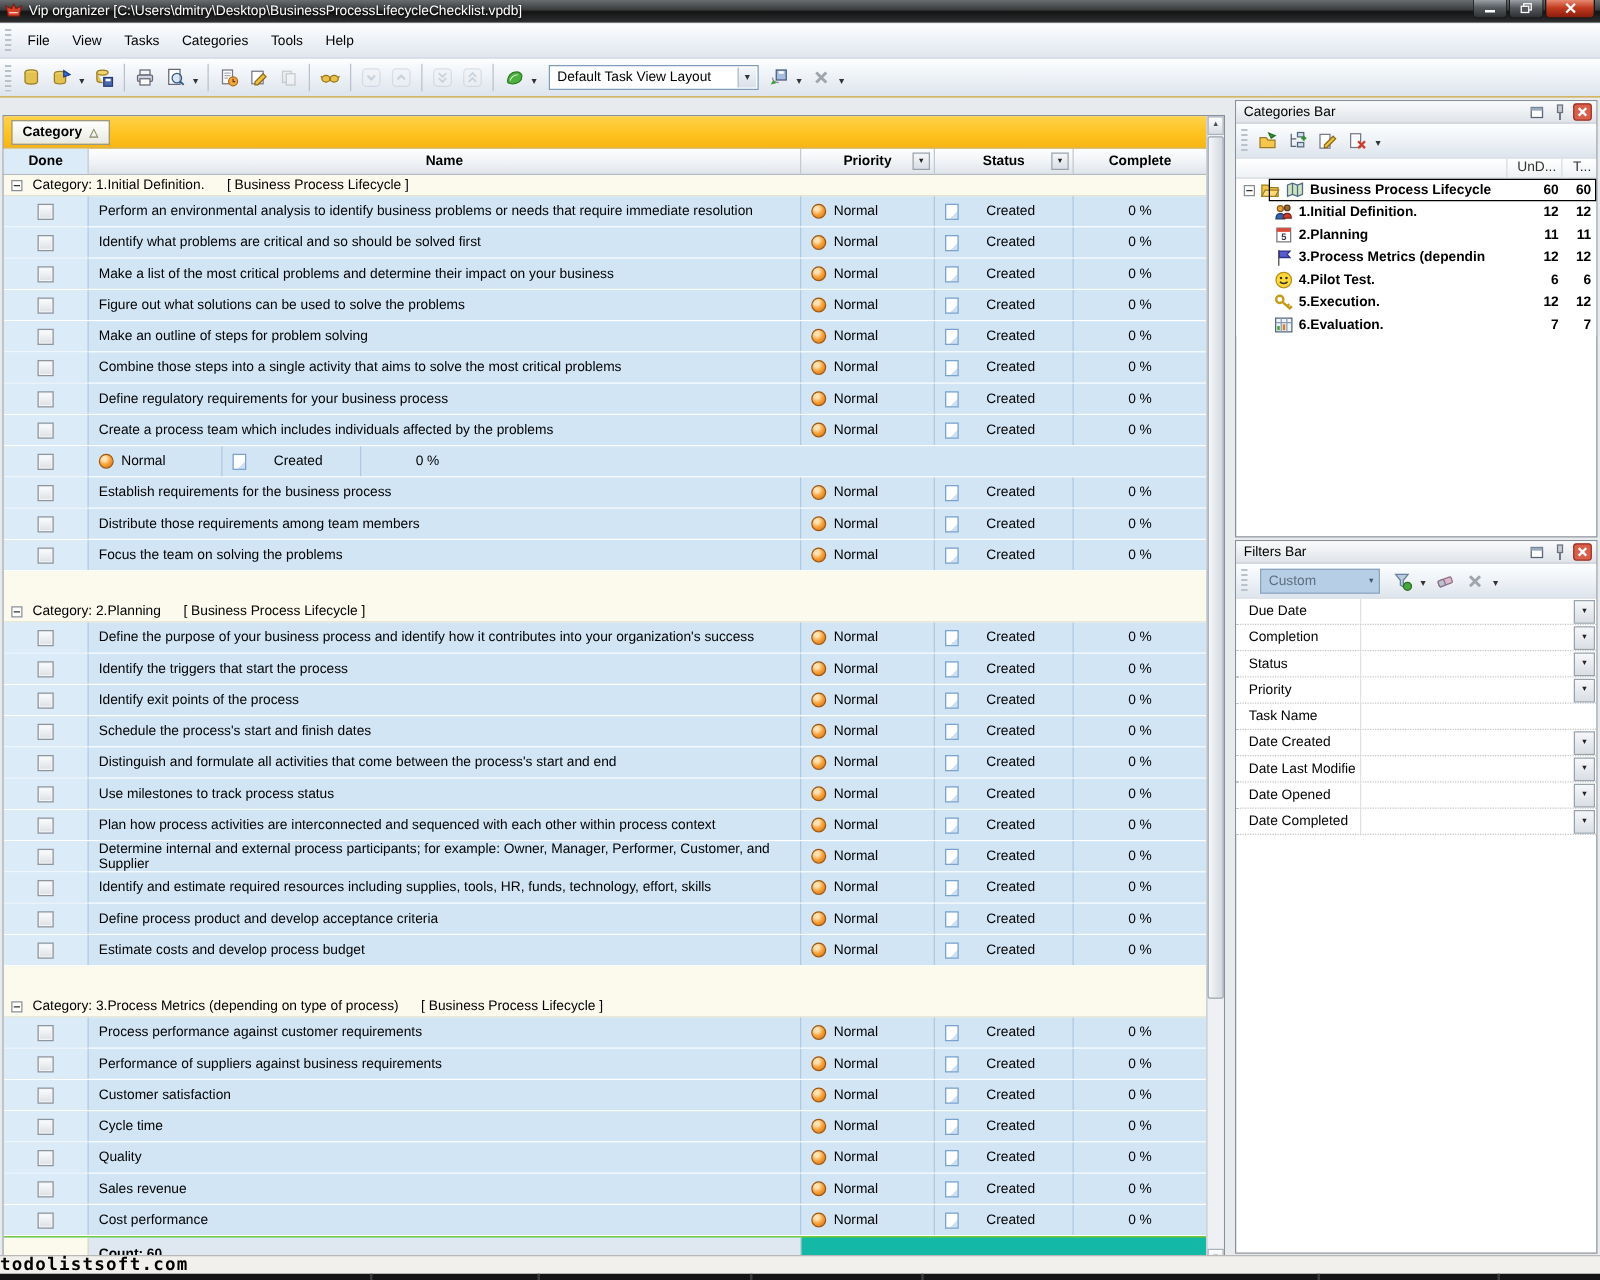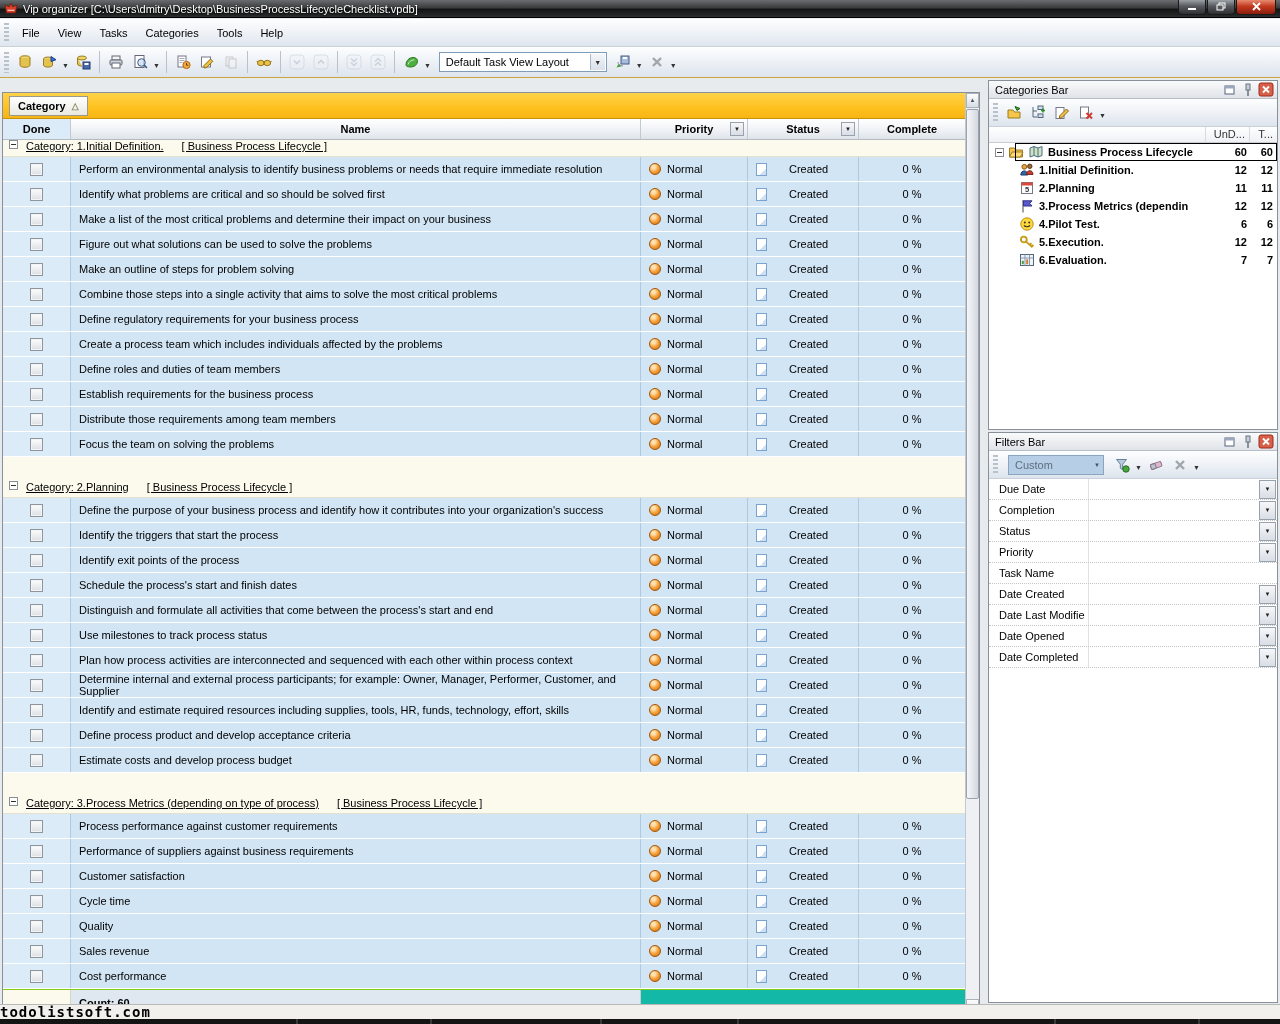--- a/index.html
+++ b/index.html
@@ -41,21 +41,21 @@
     background:linear-gradient(#ffd24a,#fec11e 60%,#f7b513); border-bottom:1px solid #c79208; }
   .group-chip { position:absolute; left:6px; top:3px; height:20px; padding:0 8px;
     background:linear-gradient(#ffffff,#e9e9e2); border:1px solid #9a9a8a; font-weight:bold; display:flex; align-items:center; gap:6px; }
   .sort-tri { color:#8a8a6a; font-size:9px; }
   .hdrrow { position:absolute; left:0; top:26px; width:962px; height:21px; display:flex;
     background:linear-gradient(#ffffff,#eef1f5 60%,#dfe4ea); border-bottom:1px solid #b3bac2; }
   .hcell { border-right:1px solid #c3c9d0; font-weight:bold; display:flex; align-items:center; justify-content:center; position:relative; }
   .filter-btn { position:absolute; right:3px; top:3px; width:14px; height:14px;
     background:linear-gradient(#f6f7f9,#d9dee5); border:1px solid #98a2ad; font-size:6px; line-height:12px; text-align:center; color:#222; }
   .rows { position:absolute; left:0; top:47px; width:962px; height:874px; overflow:hidden; background:#fbfaed; }
-  .grouprow { height:17px; background:#fbfaed; display:flex; align-items:flex-start; border-bottom:1px solid #e4e2cf;text-decoration:underline; }
+  .grouprow { height:17px; background:#fbfaed; display:flex; align-items:center; border-bottom:1px solid #e4e2cf; }
   .expander { width:9px; height:9px; border:1px solid #8a8f96; background:#fff; margin:0 8px 0 6px;
     position:relative; flex:none; }
   .expander::after { content:""; position:absolute; left:1px; right:1px; top:3px; height:1px; background:#333; }
   .grouptitle { margin-right:18px; }
   .spacer { height:24px; background:#fbfaed; }
   .taskrow { height:25px; display:flex; border-bottom:1px solid #fff; background:#d2e5f5; }
   .cell { border-right:1px solid #aec9e2; display:flex; align-items:center; height:100%; }
   .c-done { width:68px; justify-content:center; background:#dcebf8; }
   .c-name { width:570px; padding-left:8px; }
   .c-prio { width:107px; padding-left:8px; gap:6px; }
@@ -423,21 +423,20 @@
         <div class="cell c-stat">
           <div class="page-ico"></div>
           <span>Created</span>
         </div>
         <div class="cell c-comp">0 %</div>
       </div>
       <div class="taskrow">
         <div class="cell c-done">
           <div class="checkbox"></div>
         </div>
-        <div class="cell c-name">Define roles and duties of team members</div>
         <div class="cell c-prio">
           <div class="prio-ball"></div>
           <span>Normal</span>
         </div>
         <div class="cell c-stat">
           <div class="page-ico"></div>
           <span>Created</span>
         </div>
         <div class="cell c-comp">0 %</div>
       </div>

